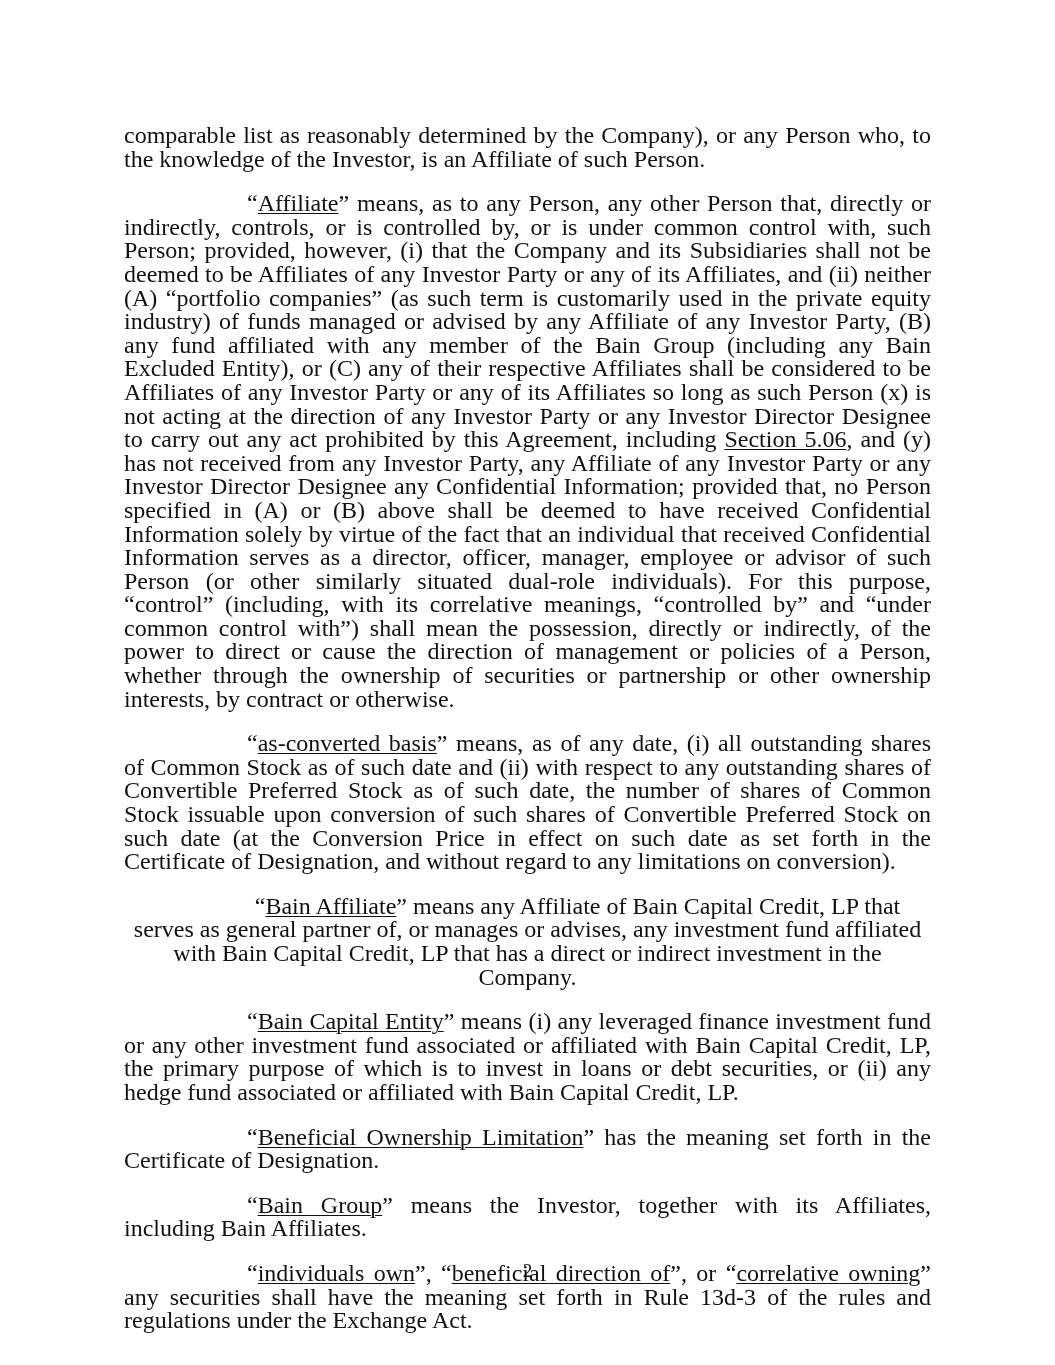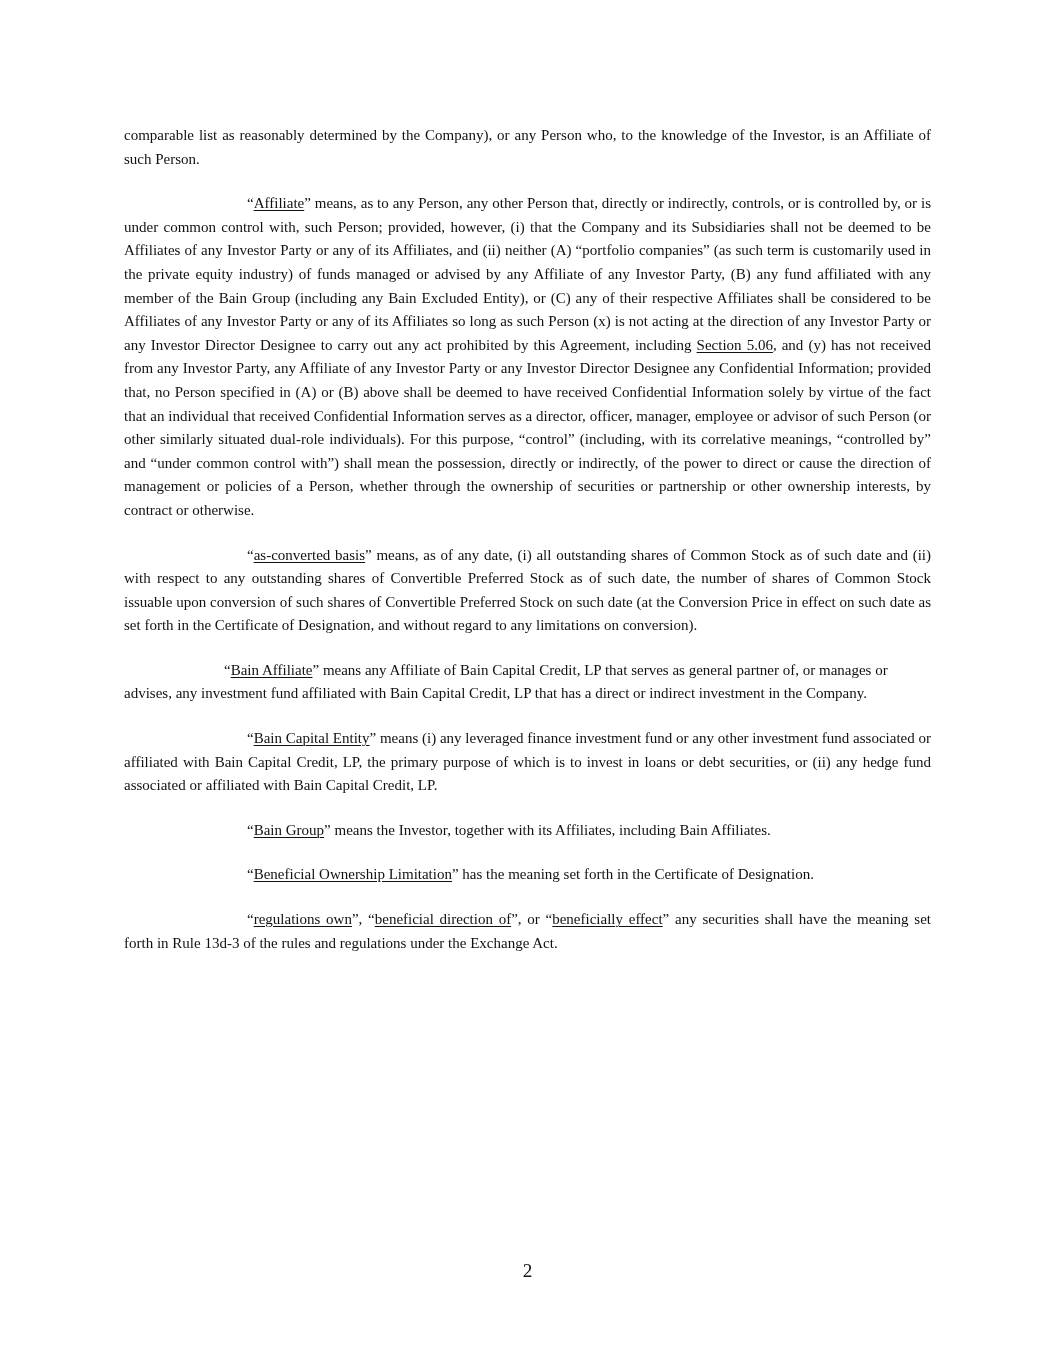--- a/index.html
+++ b/index.html
@@ -3,45 +3,45 @@
 <meta charset="utf-8">
 <style>
   html, body { margin: 0; padding: 0; background: #ffffff; }
   body { width: 1055px; height: 1365px; position: relative; overflow: hidden; }
   .page {
     position: absolute;
     left: 124px;
     top: 124px;
     width: 807px;
     font-family: "Liberation Serif", serif;
-    font-size: 15px;
+    font-size: 24px;
     line-height: 23.6px;
     color: #111111;
   }
   p { margin: 0 0 21px 0; text-align: justify; }
   p.indent { text-indent: 123px; }
-  p.indent-small { text-indent: 100px; text-align: left; }
+  p.indent-small { text-indent: 100px; text-align: center; }
   u { text-underline-offset: 2px; text-decoration-thickness: 1px; }
   .page-number {
     position: absolute;
     left: 0; width: 1055px;
     top: 1260px;
     text-align: center;
     font-family: "Liberation Serif", serif;
     font-size: 19.2px;
     color: #111111;
   }
 </style>
 </head>
 <body>
 
 <div class="page">
   <p class="">comparable list as reasonably determined by the Company), or any Person who, to the knowledge of the Investor, is an Affiliate of such Person.</p>
   <p class="indent">“<u>Affiliate</u>” means, as to any Person, any other Person that, directly or indirectly, controls, or is controlled by, or is under common control with, such Person; provided, however, (i) that the Company and its Subsidiaries shall not be deemed to be Affiliates of any Investor Party or any of its Affiliates, and (ii) neither (A) “portfolio companies” (as such term is customarily used in the private equity industry) of funds managed or advised by any Affiliate of any Investor Party, (B) any fund affiliated with any member of the Bain Group (including any Bain Excluded Entity), or (C) any of their respective Affiliates shall be considered to be Affiliates of any Investor Party or any of its Affiliates so long as such Person (x) is not acting at the direction of any Investor Party or any Investor Director Designee to carry out any act prohibited by this Agreement, including <u>Section 5.06</u>, and (y) has not received from any Investor Party, any Affiliate of any Investor Party or any Investor Director Designee any Confidential Information; provided that, no Person specified in (A) or (B) above shall be deemed to have received Confidential Information solely by virtue of the fact that an individual that received Confidential Information serves as a director, officer, manager, employee or advisor of such Person (or other similarly situated dual-role individuals). For this purpose, “control” (including, with its correlative meanings, “controlled by” and “under common control with”) shall mean the possession, directly or indirectly, of the power to direct or cause the direction of management or policies of a Person, whether through the ownership of securities or partnership or other ownership interests, by contract or otherwise.</p>
   <p class="indent">“<u>as-converted basis</u>” means, as of any date, (i) all outstanding shares of Common Stock as of such date and (ii) with respect to any outstanding shares of Convertible Preferred Stock as of such date, the number of shares of Common Stock issuable upon conversion of such shares of Convertible Preferred Stock on such date (at the Conversion Price in effect on such date as set forth in the Certificate of Designation, and without regard to any limitations on conversion).</p>
   <p class="indent-small">“<u>Bain Affiliate</u>” means any Affiliate of Bain Capital Credit, LP that serves as general partner of, or manages or advises, any investment fund affiliated with Bain Capital Credit, LP that has a direct or indirect investment in the Company.</p>
   <p class="indent">“<u>Bain Capital Entity</u>” means (i) any leveraged finance investment fund or any other investment fund associated or affiliated with Bain Capital Credit, LP, the primary purpose of which is to invest in loans or debt securities, or (ii) any hedge fund associated or affiliated with Bain Capital Credit, LP.</p>
+  <p class="indent">“<u>Beneficial Ownership Limitation</u>” has the meaning set forth in the Certificate of Designation.</p>
   <p class="indent">“<u>Bain Group</u>” means the Investor, together with its Affiliates, including Bain Affiliates.</p>
-  <p class="indent">“<u>Beneficial Ownership Limitation</u>” has the meaning set forth in the Certificate of Designation.</p>
-  <p class="indent">“<u>regulations own</u>”, “<u>beneficial direction of</u>”, or “<u>beneficially effect</u>” any securities shall have the meaning set forth in Rule 13d-3 of the rules and regulations under the Exchange Act.</p>
+  <p class="indent">“<u>individuals own</u>”, “<u>beneficial direction of</u>”, or “<u>correlative owning</u>” any securities shall have the meaning set forth in Rule 13d-3 of the rules and regulations under the Exchange Act.</p>
 </div>
 
 <div class="page-number">2</div>
 
 </body></html>

